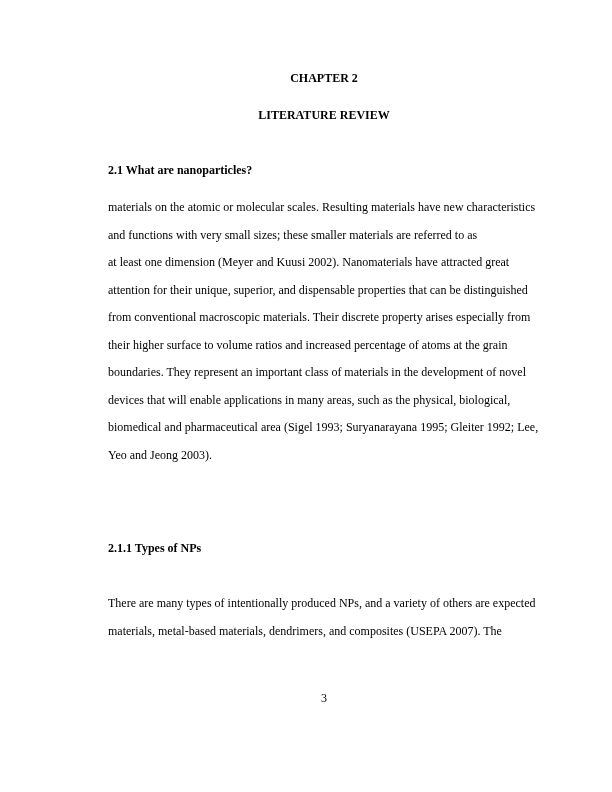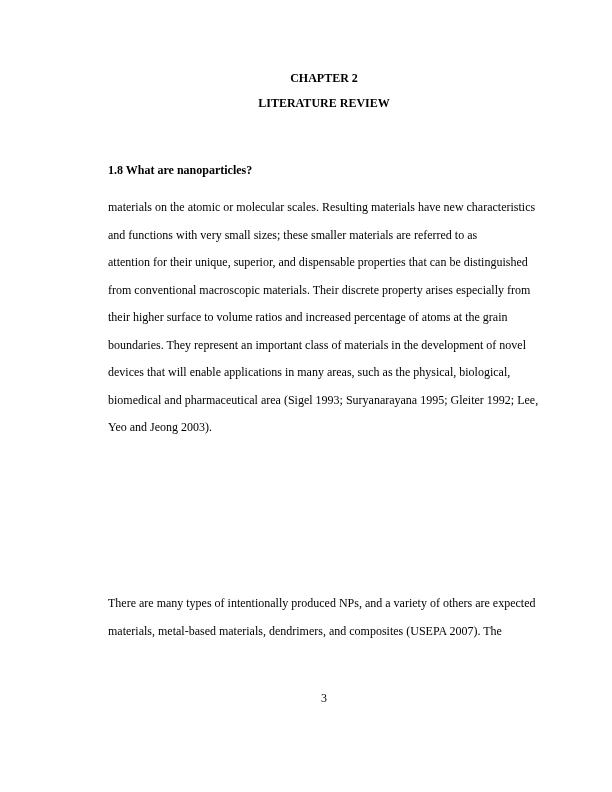--- a/index.html
+++ b/index.html
@@ -40,36 +40,38 @@
     line-height: 12px;
   }
 </style>
 </head>
 <body>
 
 <div class="page">
 
   <div class="block heading centered" style="top: 71px;">CHAPTER 2</div>
 
-  <div class="block heading centered" style="top: 96px;">LITERATURE REVIEW</div>
+  <div class="block heading centered" style="top: 108px;">LITERATURE REVIEW</div>
 
-  <div class="block heading" style="top: 163px;">1.8 What are nanoparticles?</div>
+  <div class="block heading" style="top: 163px;">2.1 What are nanoparticles?</div>
 
   <div class="block para" style="top: 194px;">
     <div class="line">materials on the atomic or molecular scales. Resulting materials have new characteristics</div>
     <div class="line">and functions with very small sizes; these smaller materials are referred to as</div>
+    <div class="line">at least one dimension (Meyer and Kuusi 2002). Nanomaterials have attracted great</div>
     <div class="line">attention for their unique, superior, and dispensable properties that can be distinguished</div>
     <div class="line">from conventional macroscopic materials. Their discrete property arises especially from</div>
     <div class="line">their higher surface to volume ratios and increased percentage of atoms at the grain</div>
     <div class="line">boundaries. They represent an important class of materials in the development of novel</div>
     <div class="line">devices that will enable applications in many areas, such as the physical, biological,</div>
     <div class="line">biomedical and pharmaceutical area (Sigel 1993; Suryanarayana 1995; Gleiter 1992; Lee,</div>
     <div class="line">Yeo and Jeong 2003).</div>
   </div>
 
+  <div class="block heading" style="top: 541px;">2.1.1 Types of NPs</div>
 
   <div class="block para" style="top: 590px;">
     <div class="line">There are many types of intentionally produced NPs, and a variety of others are expected</div>
     <div class="line">materials, metal-based materials, dendrimers, and composites (USEPA 2007). The</div>
   </div>
 
   <div class="block page-number" style="top: 692px;">3</div>
 
 </div>
 

